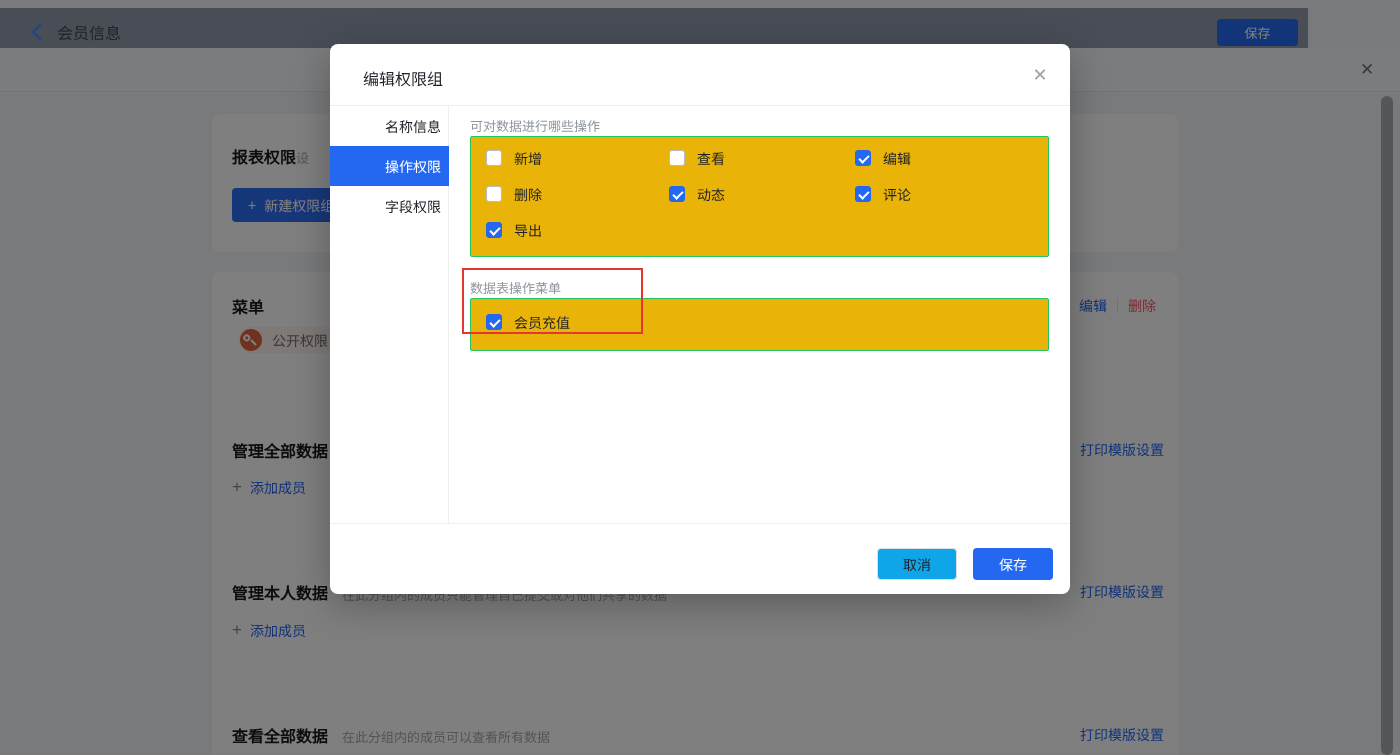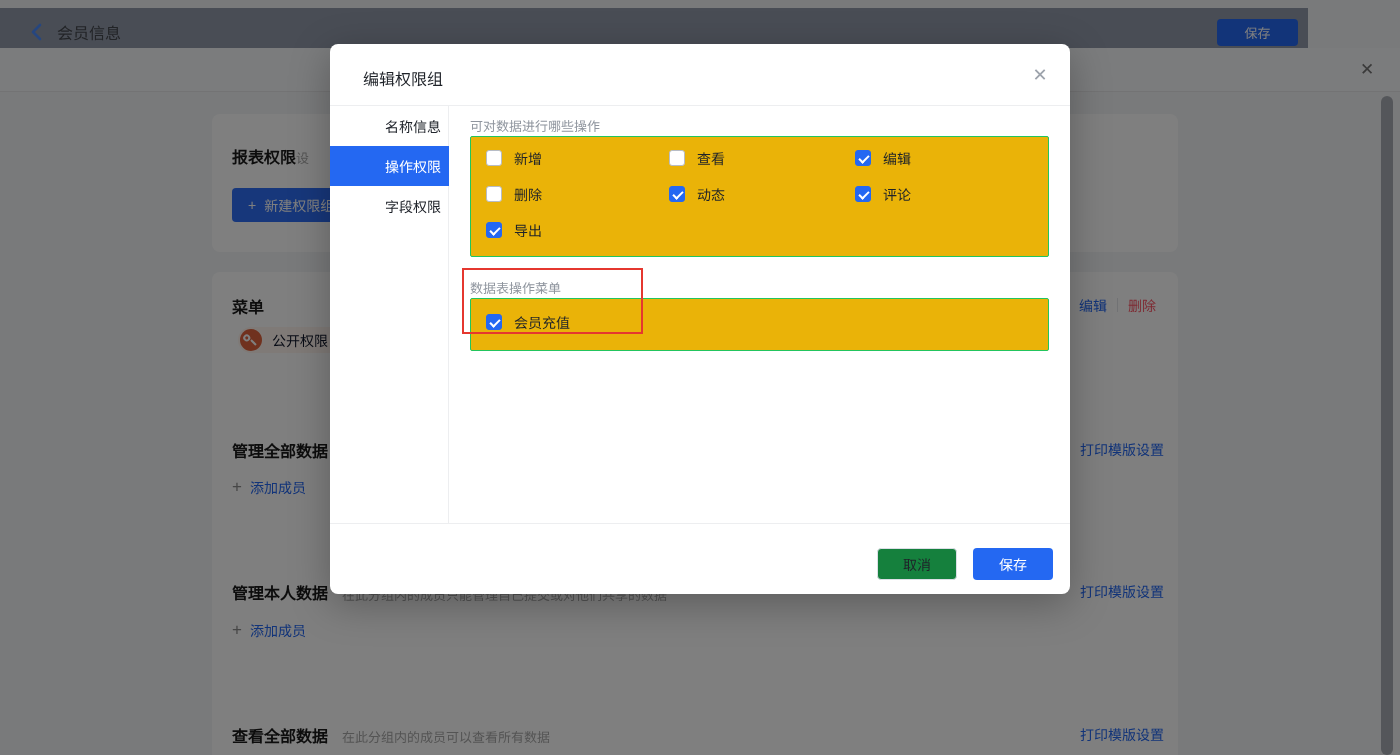--- a/index.html
+++ b/index.html
@@ -22,21 +22,21 @@
   .card2 { left:212px; top:272px; width:966px; height:500px; border-radius:8px 8px 0 0; }
 
   .sec-title { font-size:16px; font-weight:700; color:#1A1A1A; }
   .sec-desc { font-size:13px; color:#A9A9A9; font-weight:400; }
   .blue-btn { display:inline-flex; align-items:center; gap:8px; height:34px; padding:0 16px; background:#2E6EF6; color:#FFFFFF; font-size:14px; border:none; border-radius:4px; font-family:inherit; cursor:pointer; }
 
   .badge { position:absolute; left:26px; top:55px; height:26px; display:inline-flex; align-items:center; gap:10px; background:#FFF4EE; border-radius:13px; padding:2px 14px 2px 2px; }
   .badge-ico { width:22px; height:22px; border-radius:50%; background:#E0623C; position:relative; transform:rotate(-45deg); }
   .badge-ico .ring { position:absolute; left:6px; top:3px; width:7px; height:7px; border:2px solid #fff; border-radius:50%; }
   .badge-ico .stem { position:absolute; left:10px; top:11px; width:2px; height:7px; background:#fff; }
-  .badge-label { font-size:14px; color:#0f172a; }
+  .badge-label { font-size:14px; color:#737373; }
 
   .link-blue { color:#2468F2; font-size:14px; text-decoration:none; cursor:pointer; }
   .link-red { color:#FC5666; font-size:14px; text-decoration:none; cursor:pointer; }
   .vsep { width:1px; height:14px; background:#E3E5E8; display:inline-block; }
   .row-actions { position:absolute; top:23px; right:22px; display:flex; align-items:center; gap:10px; }
 
   .add-row { display:inline-flex; align-items:center; gap:8px; cursor:pointer; }
   .plus { color:#8C8C8C; font-size:17px; line-height:16px; }
 
   .scroll-thumb { position:absolute; right:7px; top:96px; width:12px; height:659px; background:#A9ADB5; border-radius:6px; }
@@ -63,21 +63,21 @@
   .cb-item { display:inline-flex; align-items:center; gap:12px; height:16px; cursor:pointer; }
   .cb { width:16px; height:16px; border-radius:3px; border:1px solid #B7BCC6; background:#fff; position:relative; flex:0 0 16px; }
   .cb.checked { border-color:#2468F2; background:#2468F2; }
   .cb.checked::after { content:""; position:absolute; left:3px; top:4px; width:8px; height:4px;
                        border-left:2px solid #fff; border-bottom:2px solid #fff; transform:rotate(-45deg); }
   .cb-label { font-size:14px; color:#1F2329; }
 
   .red-annotation { position:absolute; left:132px; top:224px; width:181px; height:66px; border:2px solid #E5372F; z-index:5; pointer-events:none; }
 
   .modal-footer-divider { position:absolute; left:0; top:479px; width:740px; height:1px; background:#EDEEF0; }
-  .btn-cancel { position:absolute; left:547px; top:504px; width:80px; height:32px; background:#15803d; border:1px solid #DCDFE6; border-radius:4px; font-size:14px; color:#1F2329; font-family:inherit; cursor:pointer; }
+  .btn-cancel { position:absolute; left:547px; top:504px; width:80px; height:32px; background:#0ea5e9; border:1px solid #DCDFE6; border-radius:4px; font-size:14px; color:#1F2329; font-family:inherit; cursor:pointer; }
   .btn-save { position:absolute; left:643px; top:504px; width:80px; height:32px; background:#2468F2; border:none; border-radius:4px; font-size:14px; color:#fff; font-family:inherit; cursor:pointer; }
 </style>
 </head>
 <body>
 
 <div class="screen">
 
   <div class="topbar">
     <div class="back-btn">
       <svg width="11" height="18" viewBox="0 0 11 18">

